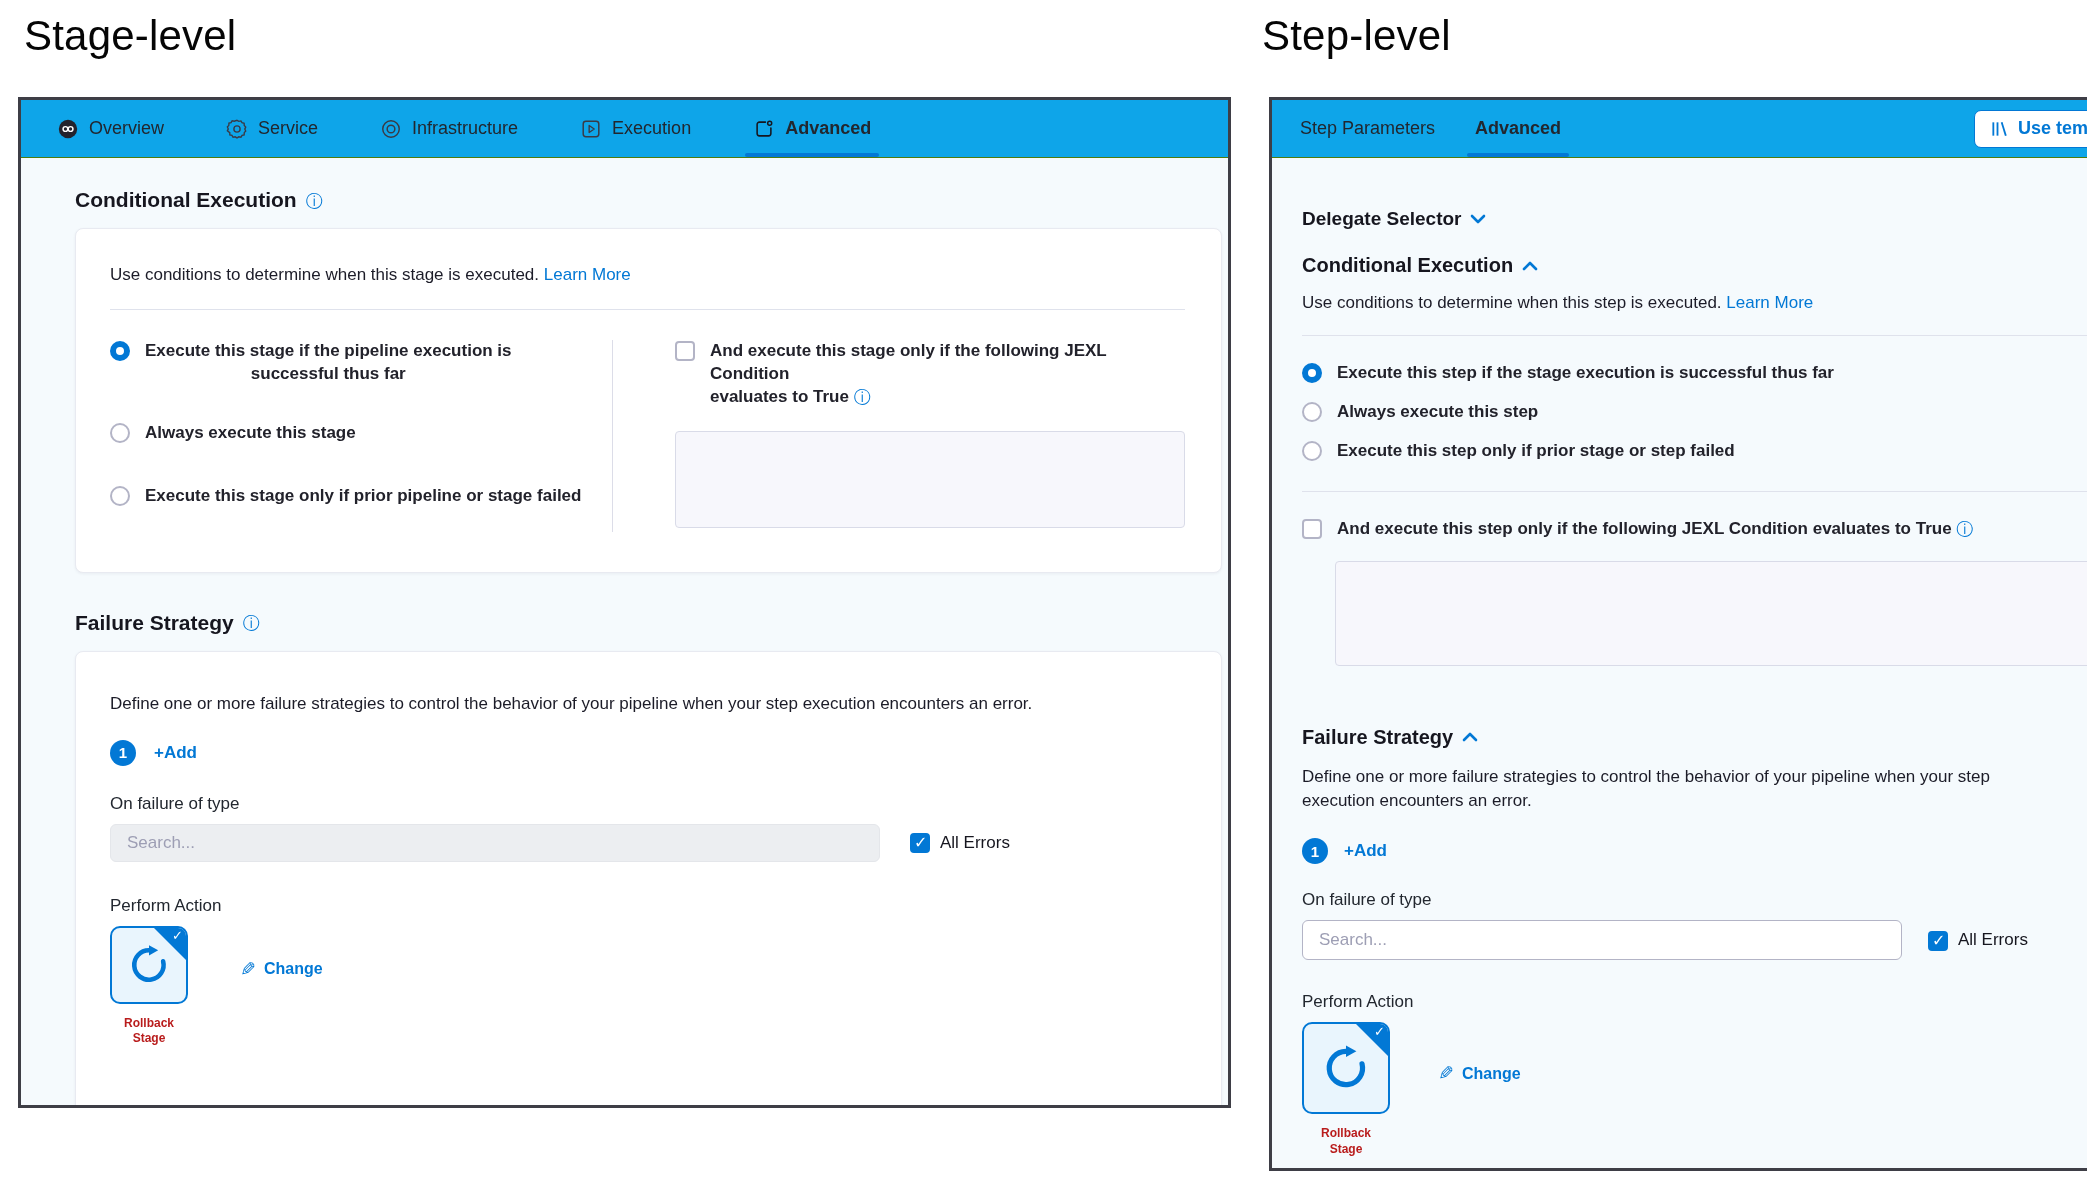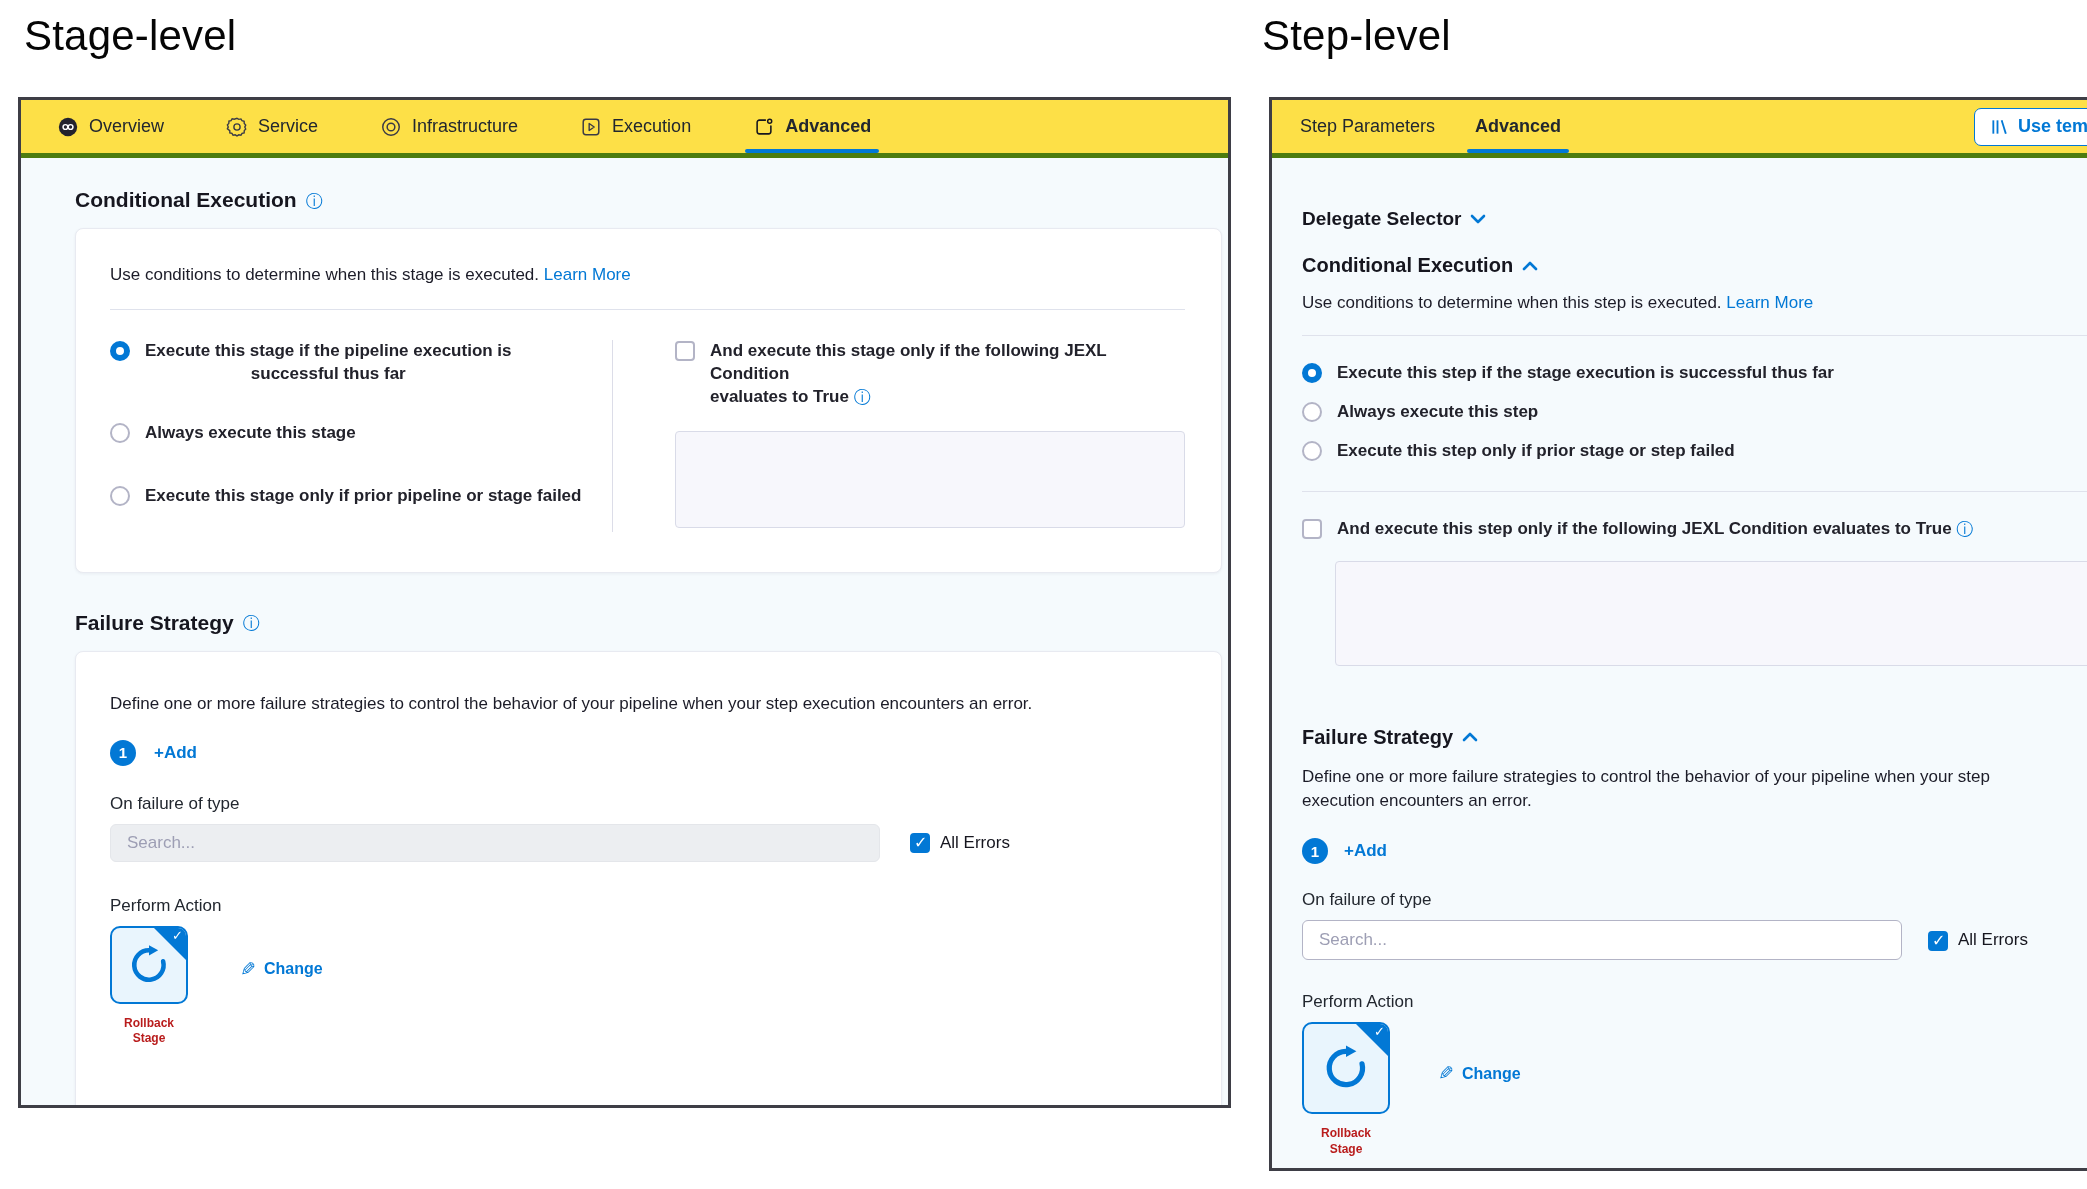--- a/index.html
+++ b/index.html
@@ -9,21 +9,21 @@
 
   .big-heading { position:absolute; font-size:42px; font-weight:500; color:#050505; letter-spacing:0.2px; }
   #stage-heading { left:24px; top:12px; }
   #step-heading  { left:1262px; top:12px; }
 
   .panel { position:absolute; border:3px solid #3e3e46; background:#f5fafd; overflow:hidden; }
   #stage-panel { left:18px;  top:97px; width:1213px; height:1011px; }
   #step-panel  { left:1269px; top:97px; width:946px;  height:1074px; }
 
   
-  .tabbar { height:58px; background:#fde047; border-bottom:5px solid #4d7c0f; display:flex; align-items:stretch; position:relative; }
+  .tabbar { height:58px; background:#0ea5e9; border-bottom:1px solid #4d7c0f; display:flex; align-items:stretch; position:relative; }
   #stage-panel .tabbar { padding-left:36px; gap:62px; }
   #step-panel  .tabbar { padding:0 14px 0 28px; gap:40px; }
   .tab { display:flex; align-items:center; gap:10px; font-size:18px; color:#22272f; position:relative; cursor:pointer; }
   .tab.active .tab-label { font-weight:700; }
   .tab .underline { display:none; }
   .tab.active .underline { display:block; position:absolute; left:-8px; right:-8px; bottom:0; height:4px; background:#0278d5; border-radius:2px; }
   .tab-icon { width:22px; height:22px; flex:0 0 auto; }
   .hdr-right { margin-left:auto; display:flex; align-items:center; gap:10px; padding-right:4px; }
   .btn-outline { display:flex; align-items:center; gap:8px; height:38px; padding:0 15px; border:1.8px solid #0278d5; border-radius:7px; color:#0278d5; font-size:18px; font-weight:700; background:#fff; cursor:pointer; }
   .btn-square { width:38px; height:38px; border:1.8px solid #0278d5; border-radius:7px; background:#fff; display:flex; align-items:center; justify-content:center; cursor:pointer; }

